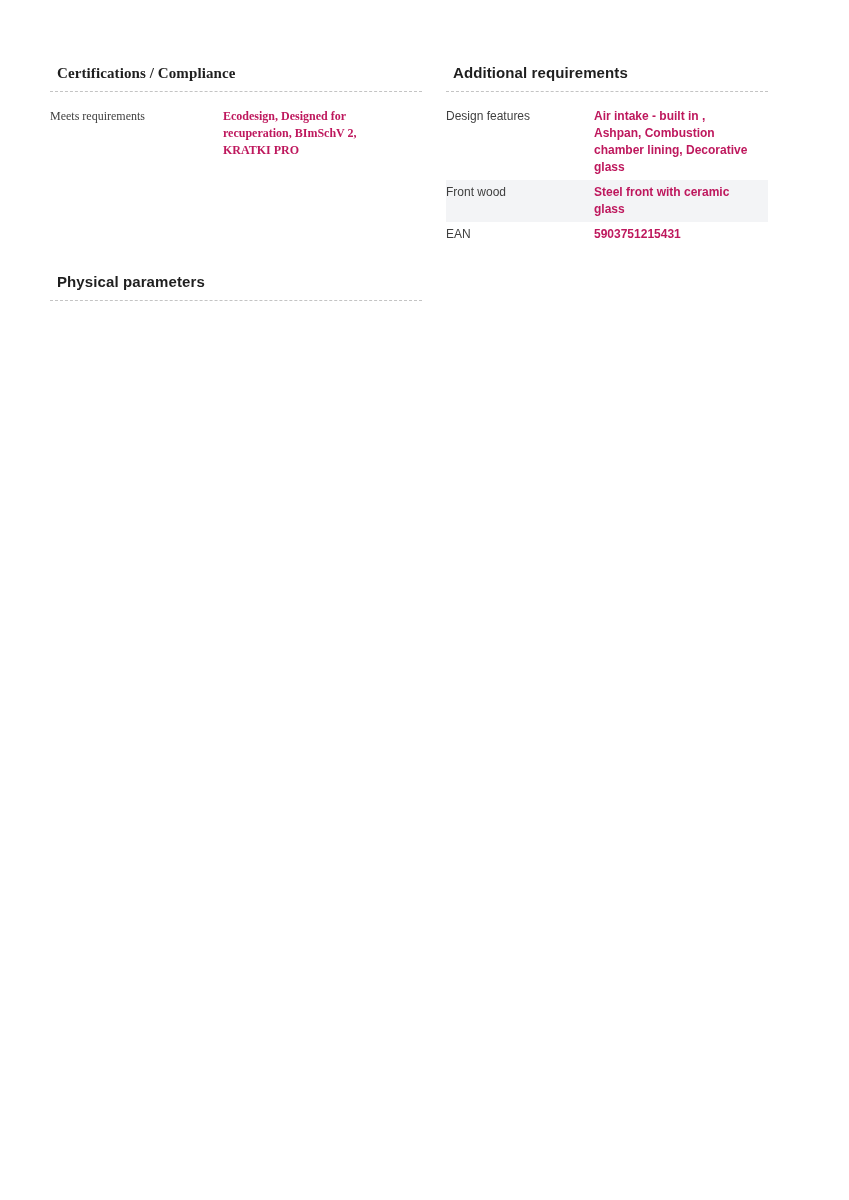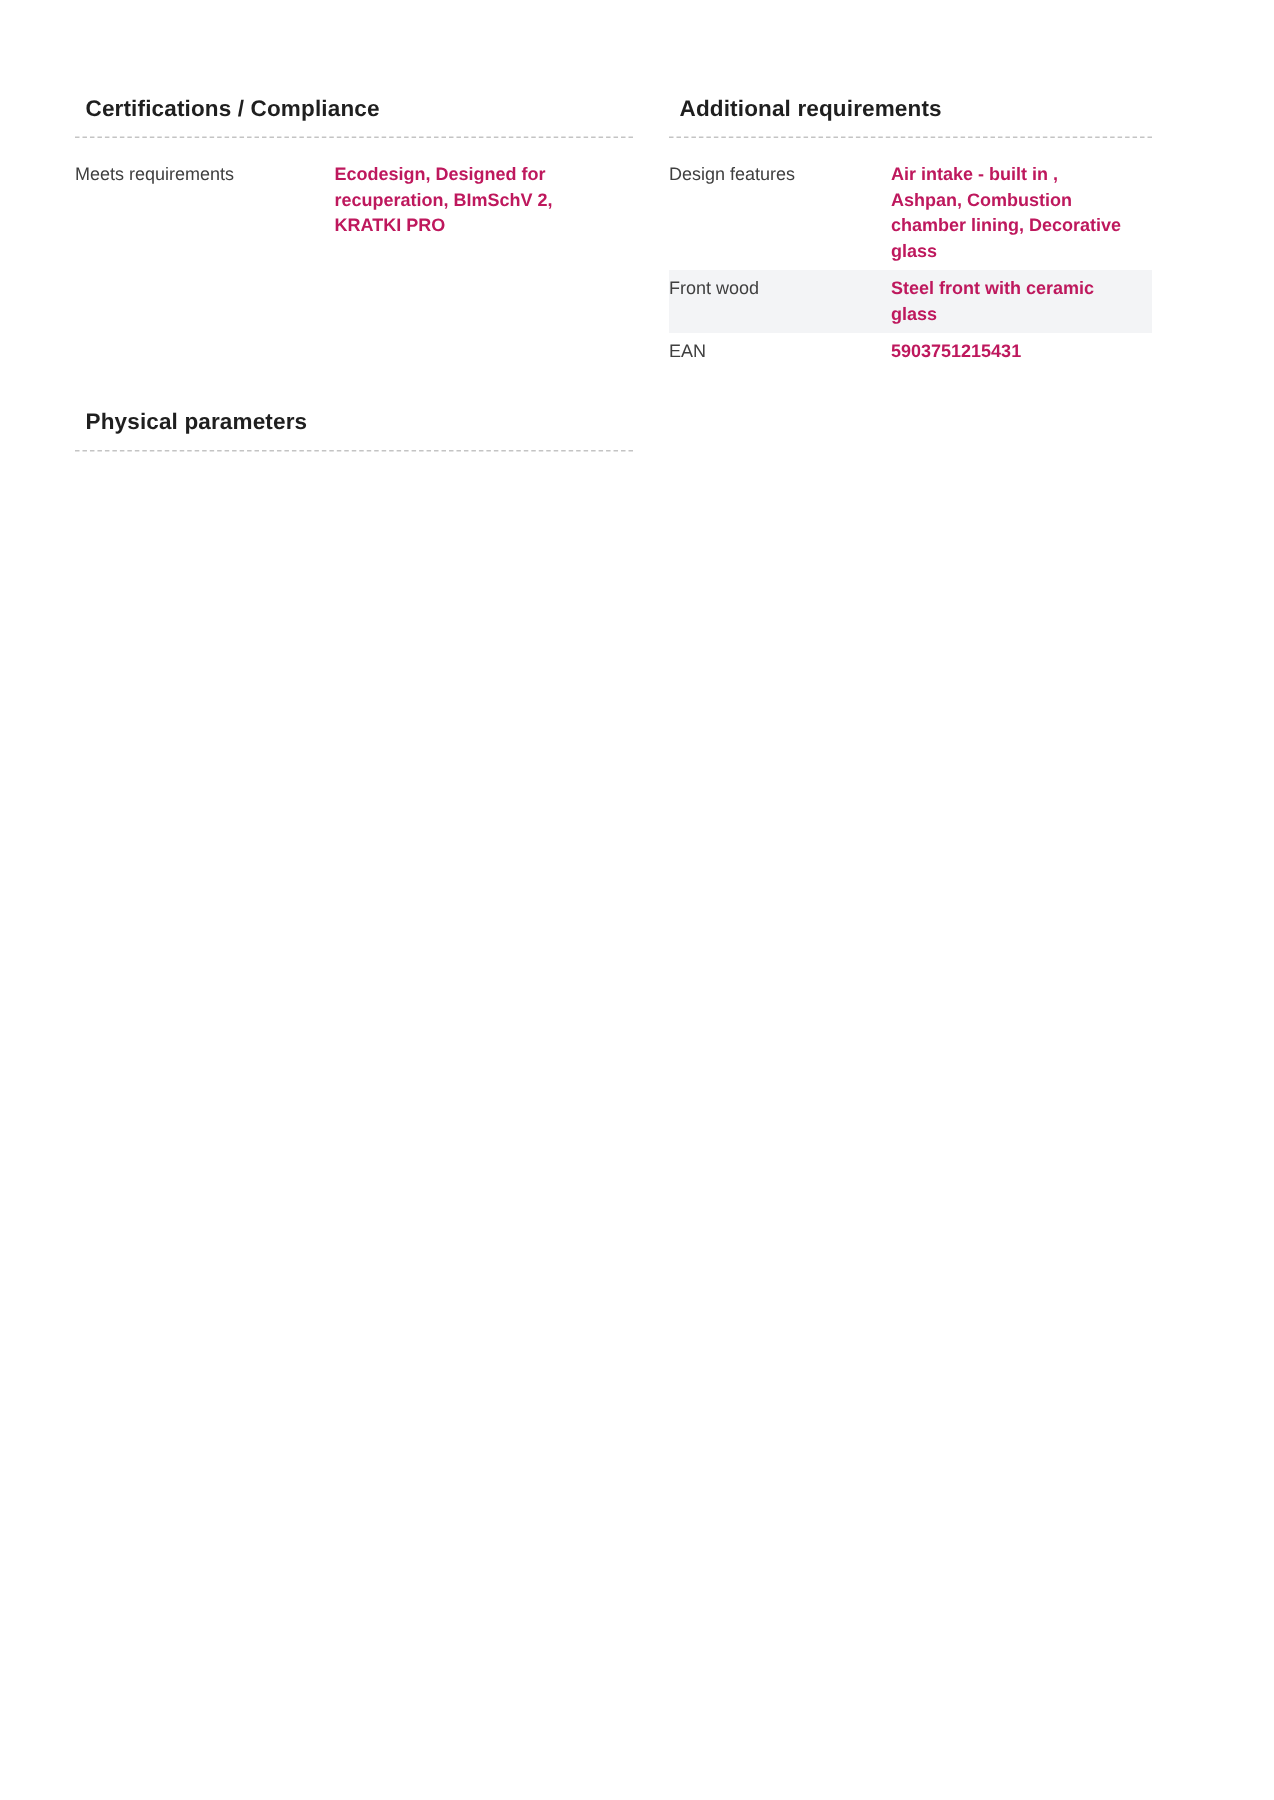--- a/index.html
+++ b/index.html
@@ -14,21 +14,21 @@
   
   .logo-row { display: flex; align-items: center; gap: 7px; height: 48px; width: 200px; }
   .logo-mark { display: block; }
   .brand-text {
     font-size: 26px; font-weight: bold; letter-spacing: 0.5px;
     position: relative; top: 1px;
   }
 
   
   .columns { display: flex; margin-top: 24px; }
-  .col-left  { width: 372px; margin-right: 24px; }
+  .col-left  { width: 372px; margin-right: 24px; font-family: Liberation Serif, serif; }
   .col-right { width: 322px; }
 
   .section-head { border-bottom: 1px dashed #c4c4c4; padding-bottom: 9px; }
   .section-title {
     margin: 0 0 0 7px;
     font-size: 15px; font-weight: bold; line-height: 18px;
     color: #1f1f1f; letter-spacing: 0.1px;
   }
 
   table.spec { width: 100%; border-collapse: collapse; table-layout: fixed; margin-top: 12px; }

